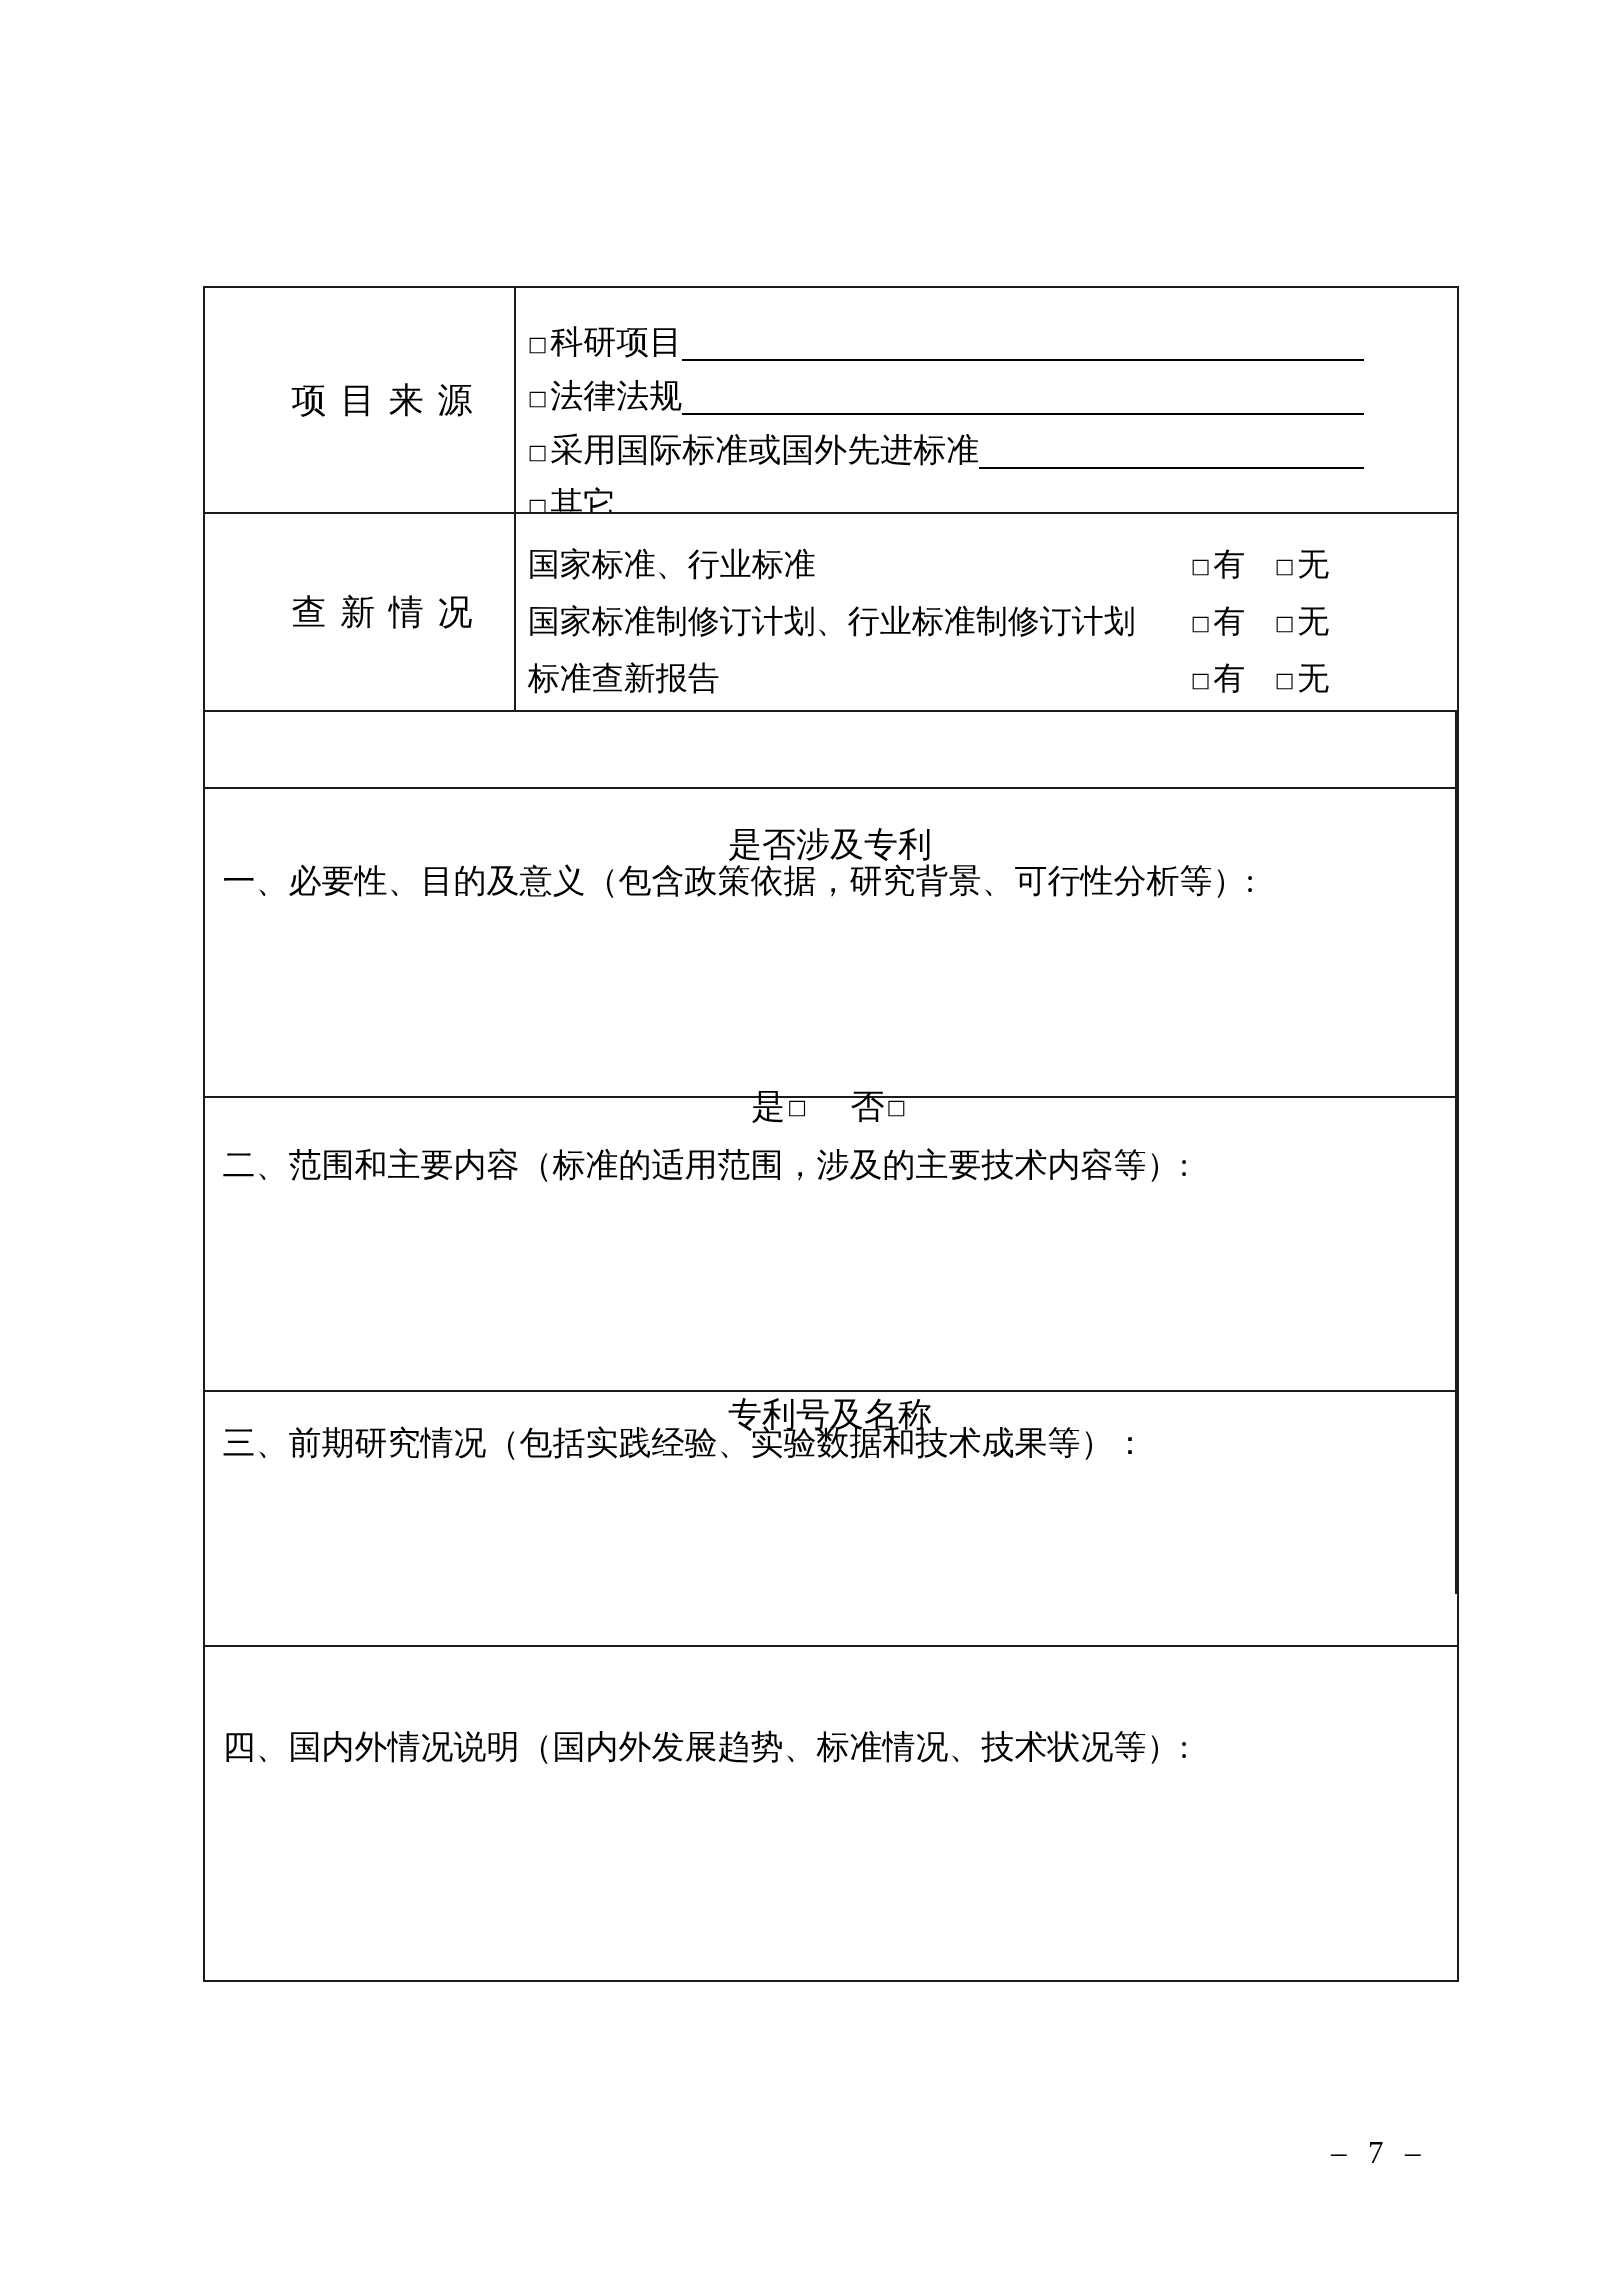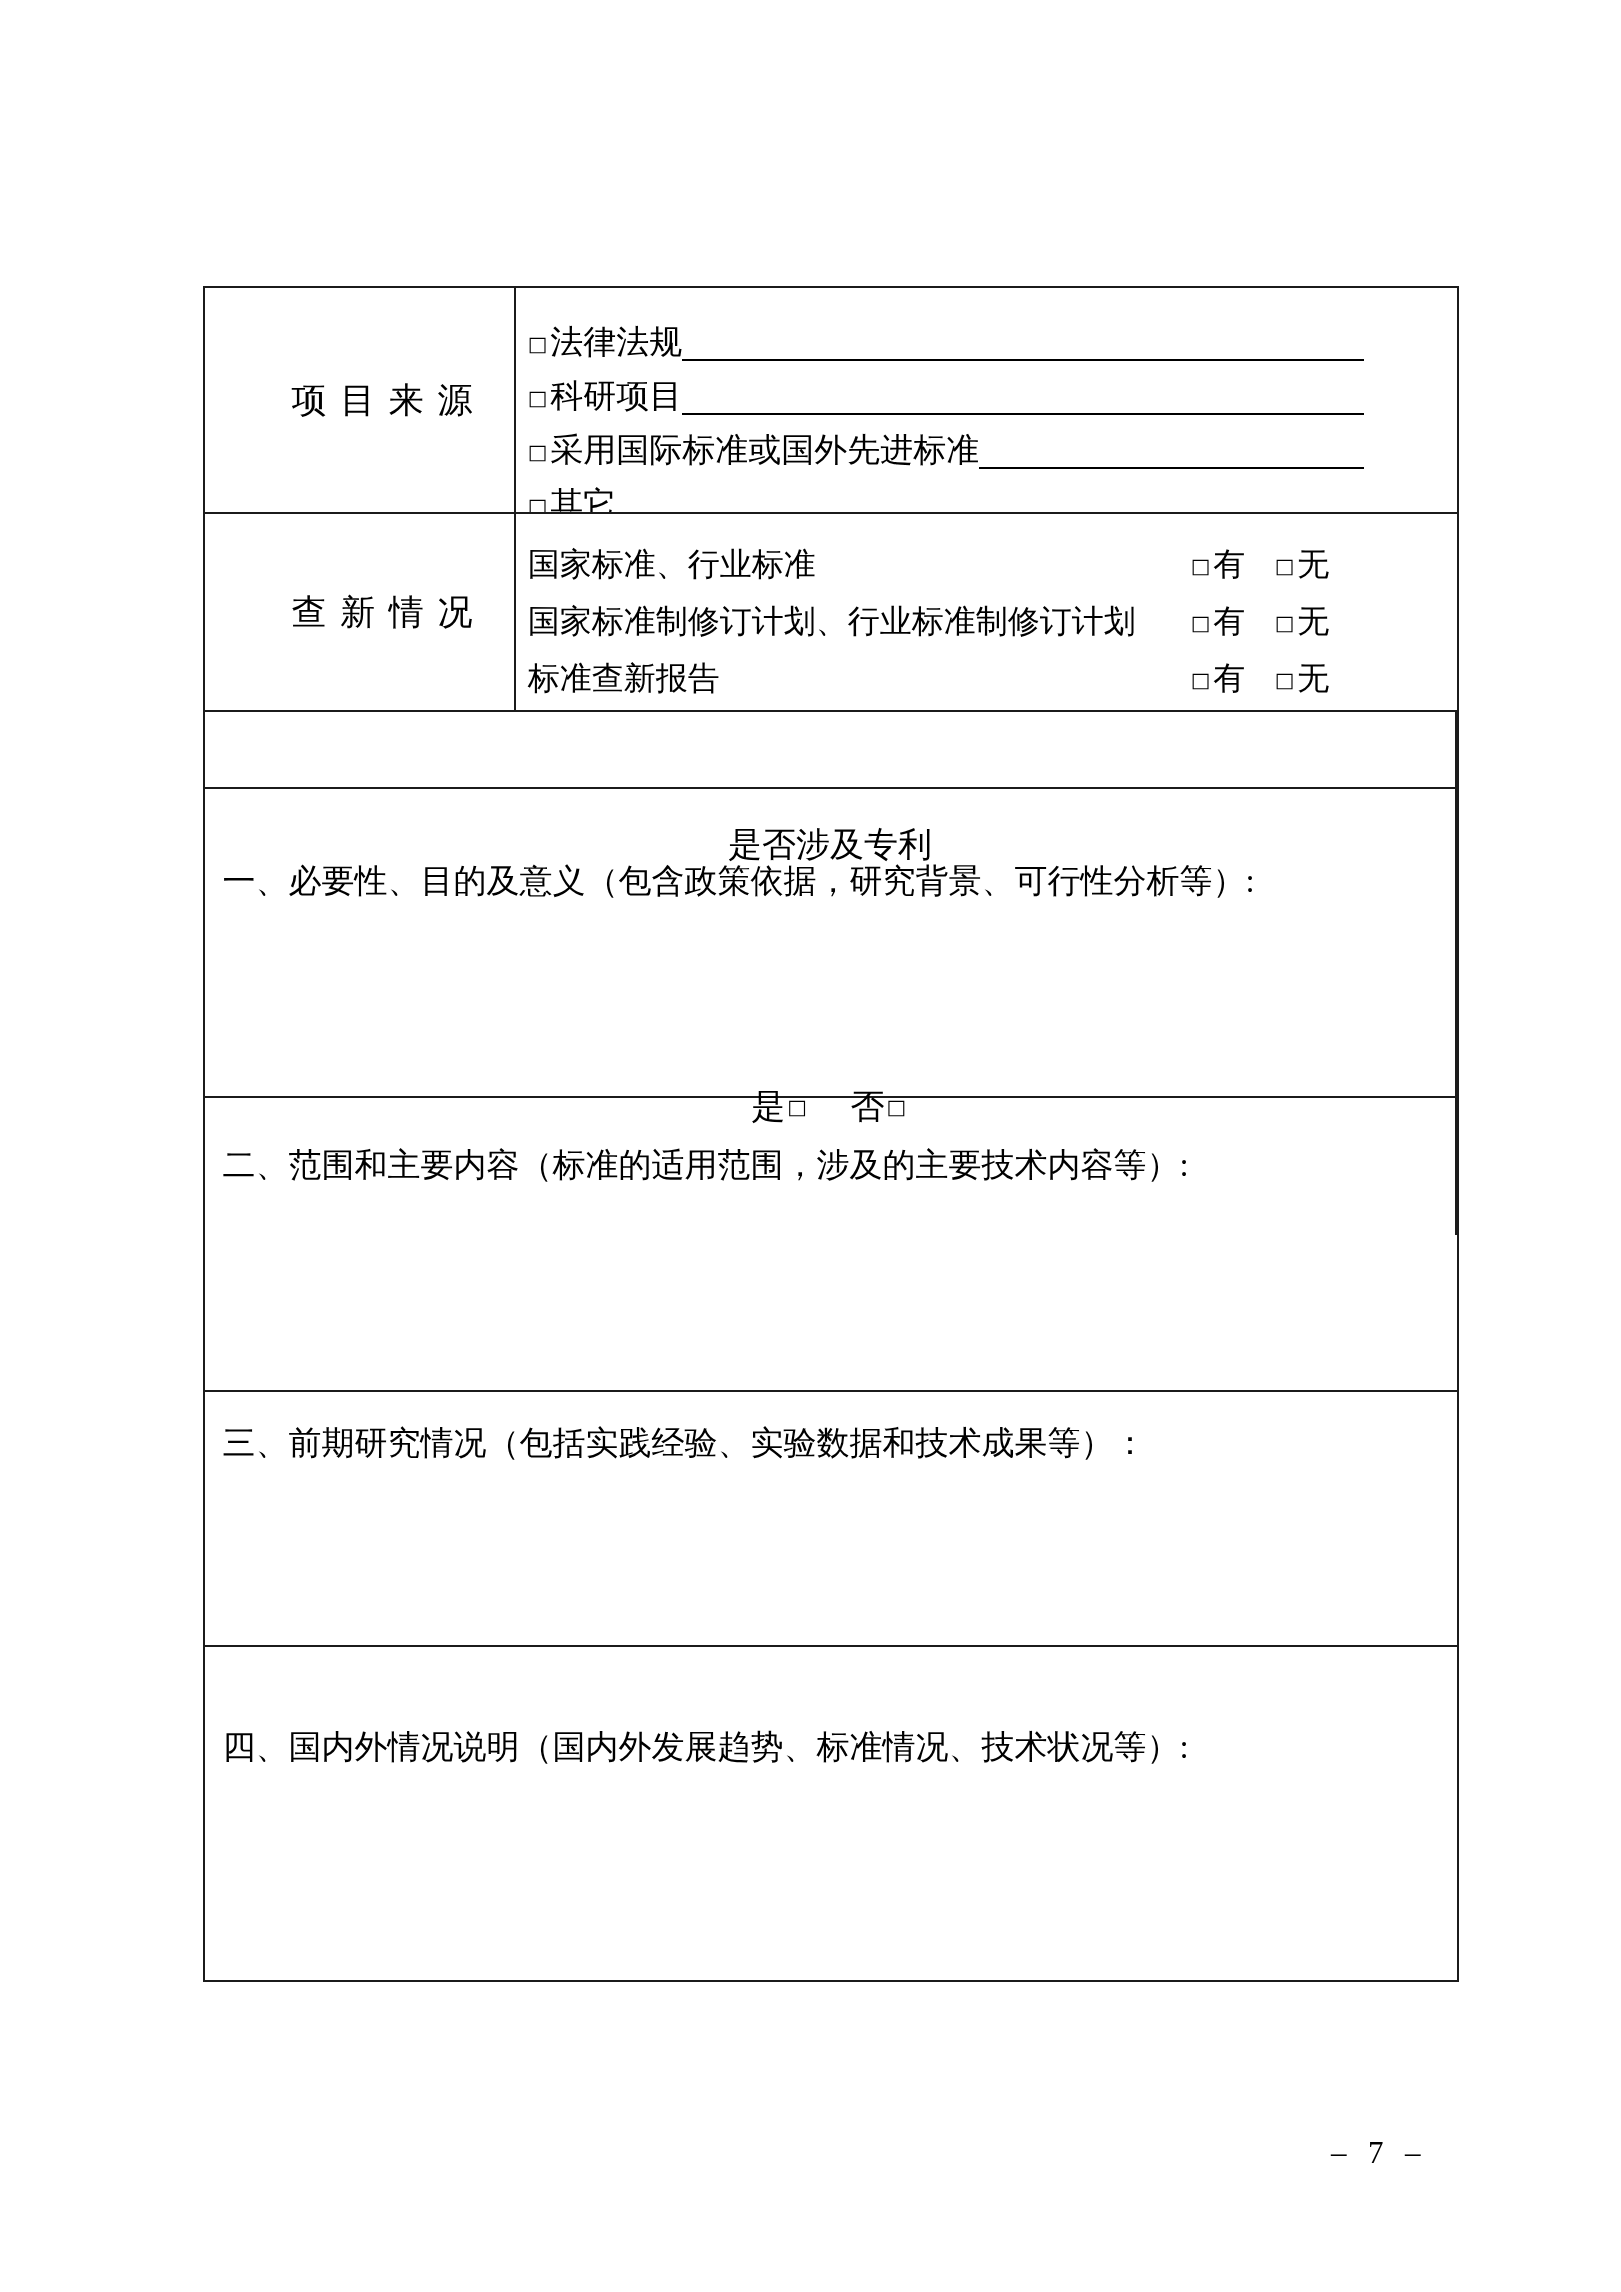--- a/index.html
+++ b/index.html
@@ -88,25 +88,25 @@
 </head>
 <body>
 
 <div class="page">
   <div class="form-table">
 
     <div class="row r1">
       <div class="cell label-cell spaced">项目来源</div>
       <div class="cell content-cell r1-content last">
         <div class="opt-line">
-          <span class="opt-text"><span class="cb">□</span><span>法律法规</span></span>
+          <span class="opt-text"><span class="cb">□</span><span>科研项目</span></span>
           <span class="fill"></span>
         </div>
         <div class="opt-line">
-          <span class="opt-text"><span class="cb">□</span><span>科研项目</span></span>
+          <span class="opt-text"><span class="cb">□</span><span>法律法规</span></span>
           <span class="fill"></span>
         </div>
         <div class="opt-line">
           <span class="opt-text"><span class="cb">□</span><span>采用国际标准或国外先进标准</span></span>
           <span class="fill"></span>
         </div>
         <div class="opt-line">
           <span class="opt-text"><span class="cb">□</span><span>其它</span></span>
 
         </div>
@@ -136,20 +136,21 @@
 
     <div class="row r3">
       <div class="cell label-cell" style="font-size:34px;">是否涉及专利</div>
       <div class="cell r3-c2">
         <span>是</span>
           <span class="cb">□</span>
           <span class="gap40"></span>
           <span>否</span>
           <span class="cb">□</span>
       </div>
+      <div class="cell r3-c3">专利号及名称</div>
       <div class="cell r3-c4 last"></div>
     </div>
 
     <div class="row sec s1">
       <div class="cell last">
         <div>一、必要性、目的及意义（包含政策依据，研究背景、可行性分析等）:</div>
         <div></div>
       </div>
     </div>
 

